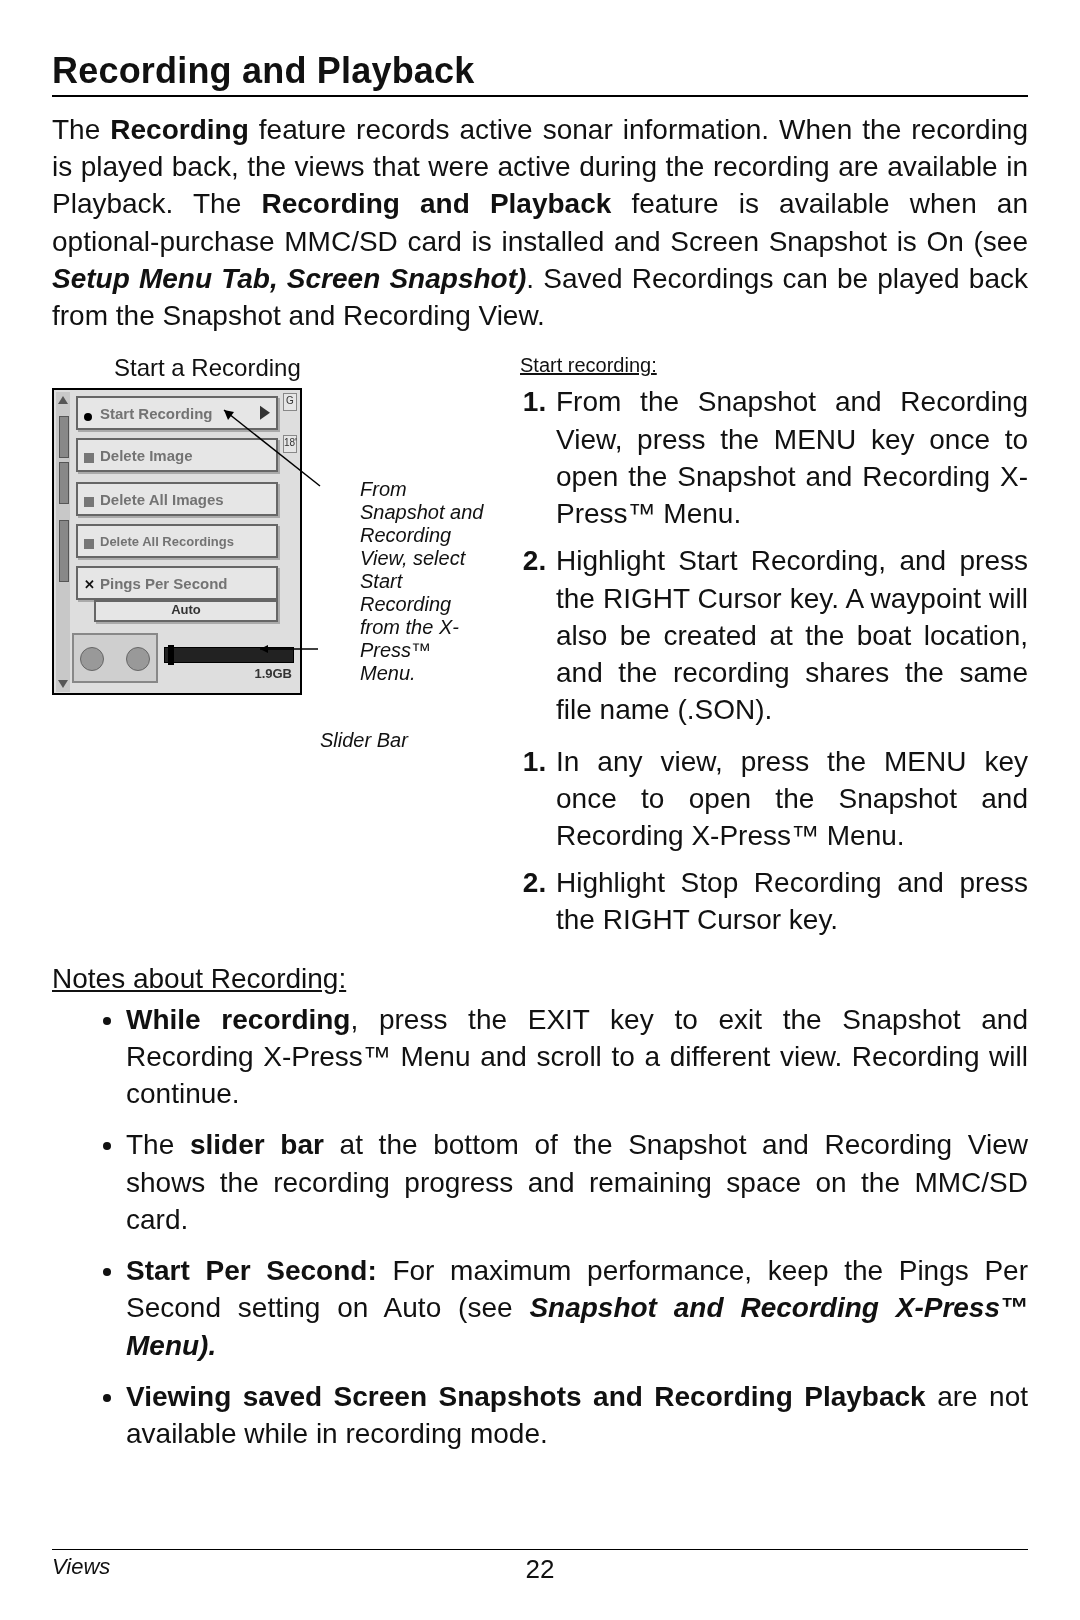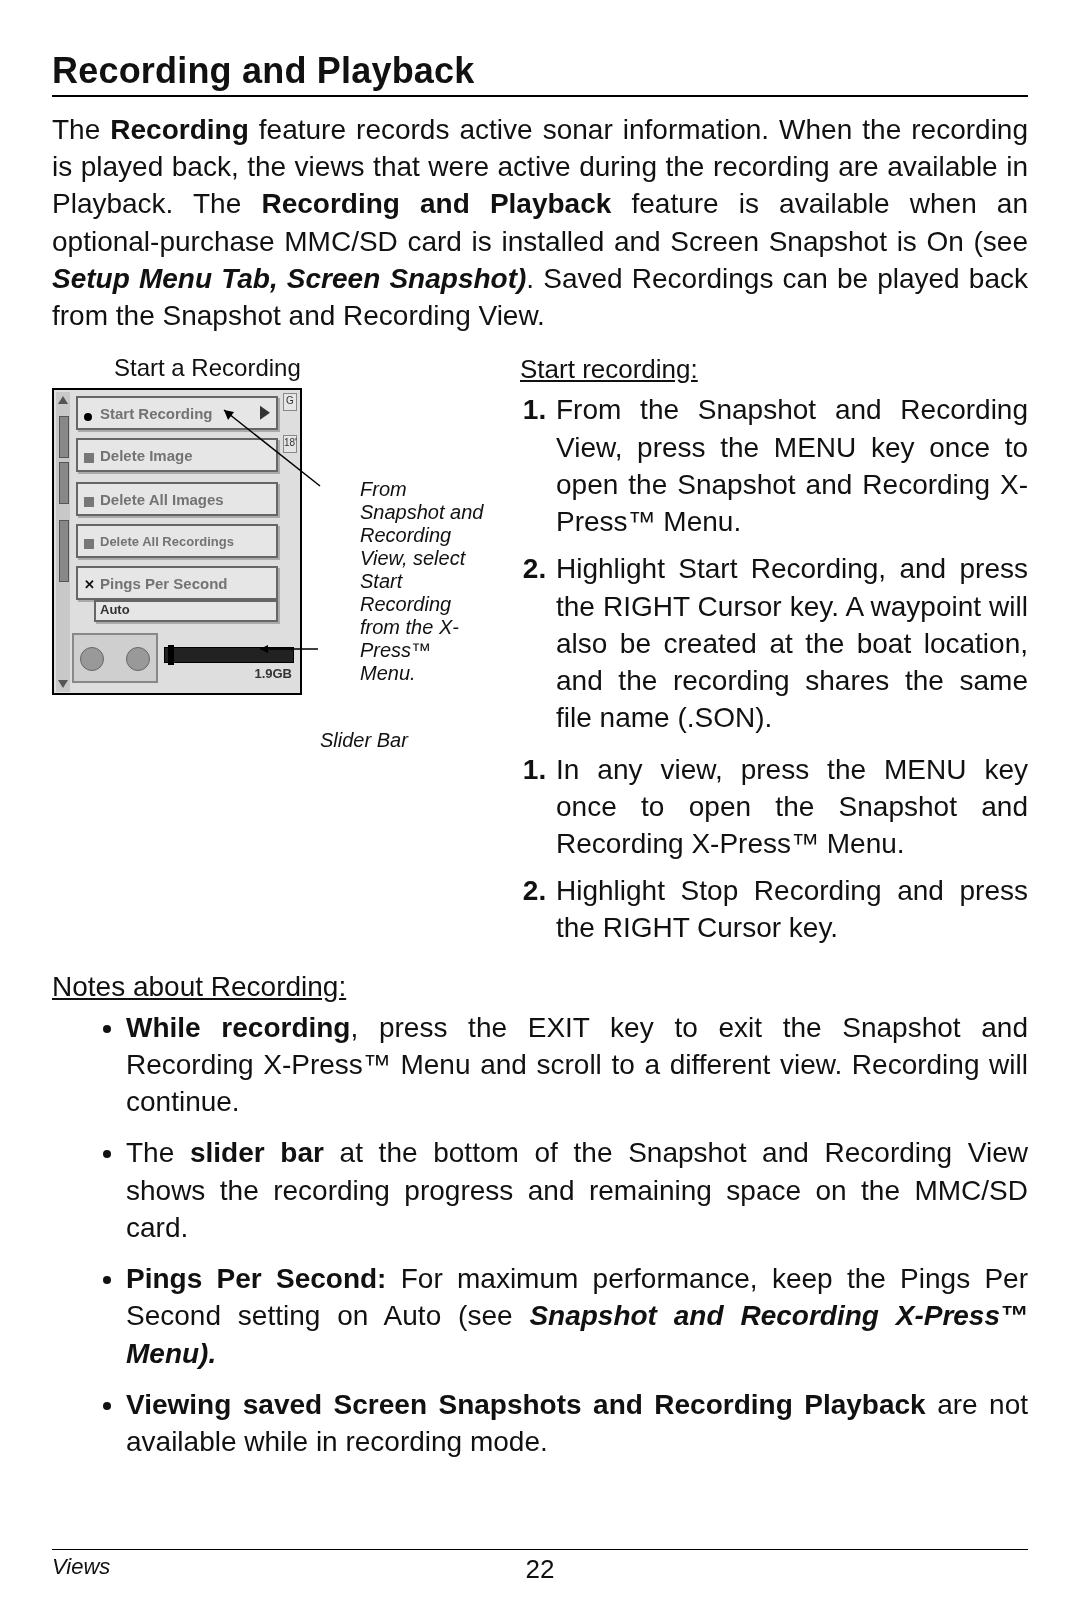--- a/index.html
+++ b/index.html
@@ -156,21 +156,21 @@
     border-left: 10px solid #333;
   }
   .menu-auto {
     position: absolute;
     left: 40px; right: 22px;
     height: 18px;
     border: 2px solid #666;
     background: #e6e6e6;
     font-size: 13px; font-weight: 700;
     color: #333;
-    text-align: left;
+    text-align: center;
     padding: 0 4px;
     box-shadow: 2px 2px 0 #aaa;
   }
 
   
   .reel {
     position: absolute;
     left: 18px; bottom: 10px;
     width: 86px; height: 50px;
     background: #cfcfcf;
@@ -210,21 +210,21 @@
   .annot1 { margin-top: 90px; margin-bottom: 44px; margin-left: 40px; }
   .annot2 { }
 
   svg.ptr {
     position: absolute;
     pointer-events: none;
   }
 
   
   .sub-hd {
-    font-size: 26px;
+    font-size: 20px;
     font-weight: 400;
     text-decoration: underline;
     margin: 0 0 6px 0;
   }
   ol.steps {
     margin: 0 0 14px 0;
     padding-left: 34px;
     font-size: 28px;
     line-height: 1.33;
     text-align: justify;
@@ -368,21 +368,21 @@
 
 <div class="notes-hd">Notes about Recording:</div>
 <ul class="notes">
   <li>
     <span class="b">While recording</span><span>, press the EXIT key to exit the Snapshot and Recording X-Press™ Menu and scroll to a different view. Recording will continue.</span>
   </li>
   <li>
     <span>The </span><span class="b">slider bar</span><span> at the bottom of the Snapshot and Recording View shows the recording progress and remaining space on the MMC/SD card.</span>
   </li>
   <li>
-    <span class="b">Pings Per Second:</span><span> For maximum performance, keep the Pings Per Second setting on Auto (see  </span><span class="bi">Snapshot and Recording X-Press™ Menu).</span>
+    <span class="b">Start Per Second:</span><span> For maximum performance, keep the Pings Per Second setting on Auto (see  </span><span class="bi">Snapshot and Recording X-Press™ Menu).</span>
   </li>
   <li>
     <span class="b">Viewing saved Screen Snapshots and Recording Playback</span><span> are not available while in recording mode.</span>
   </li>
 </ul>
 
 <div class="footer">
   <span class="views">Views</span>
   <span class="pg">22</span>
   <span>&nbsp;</span>

